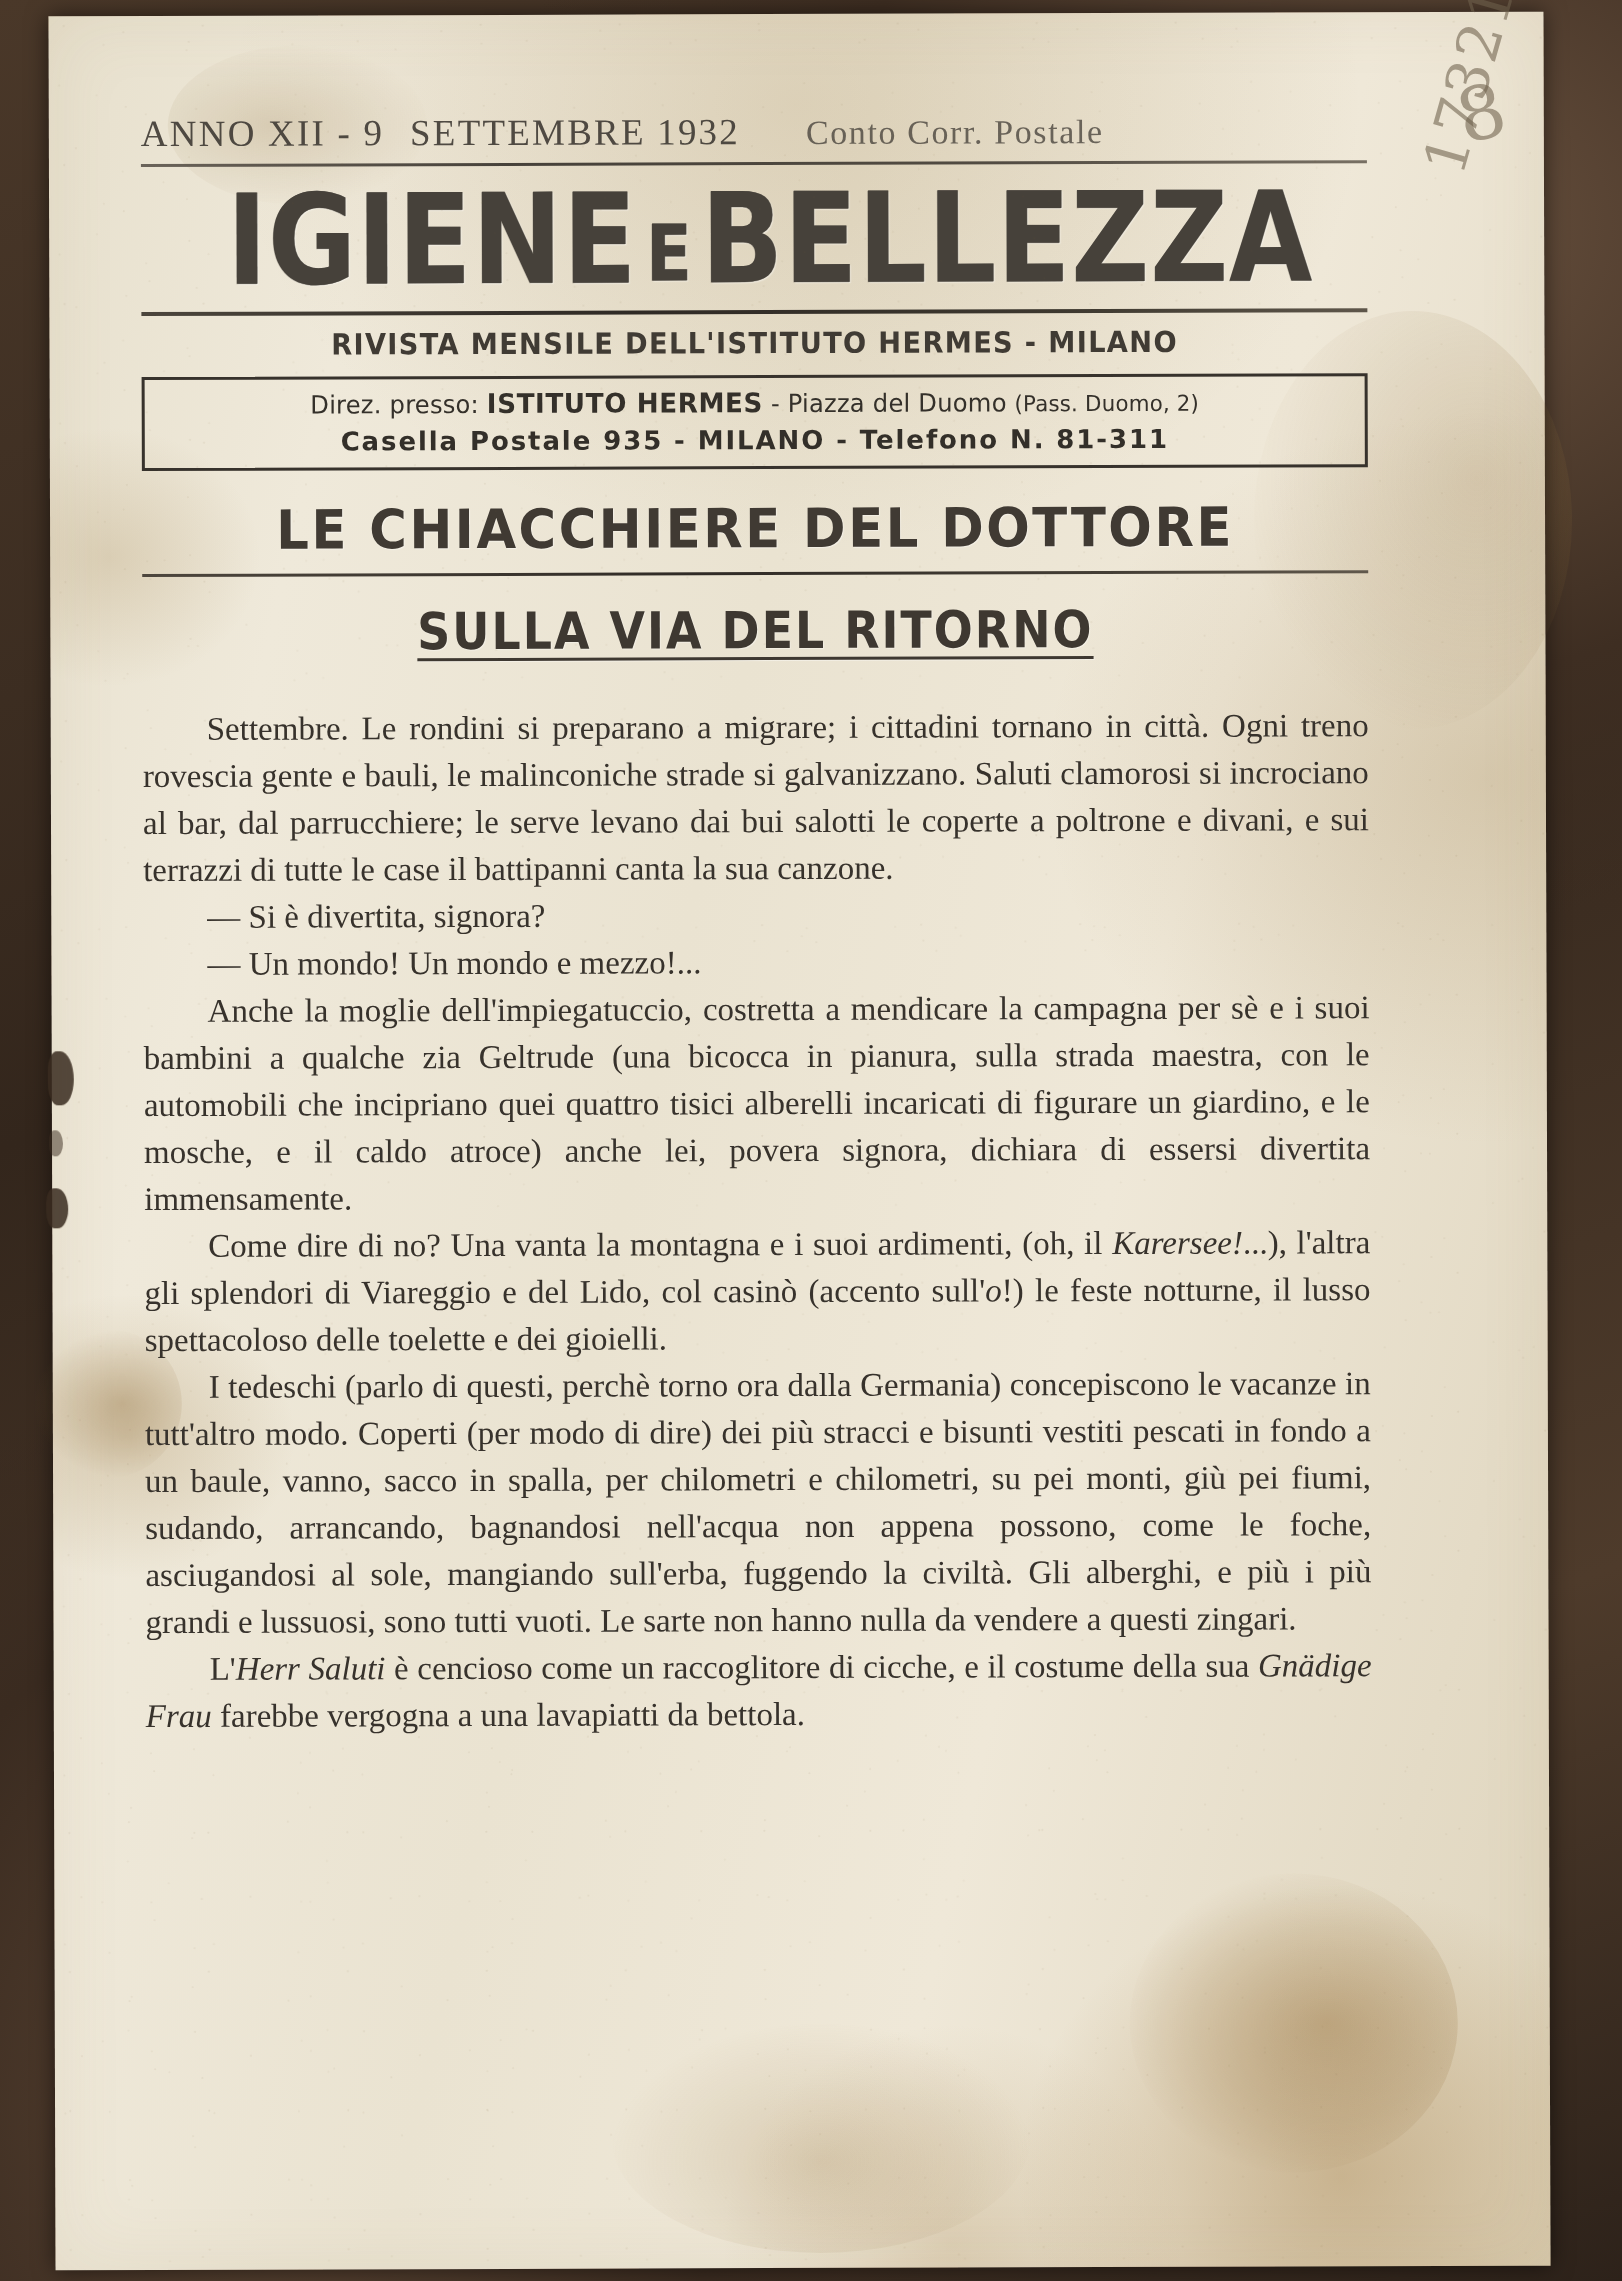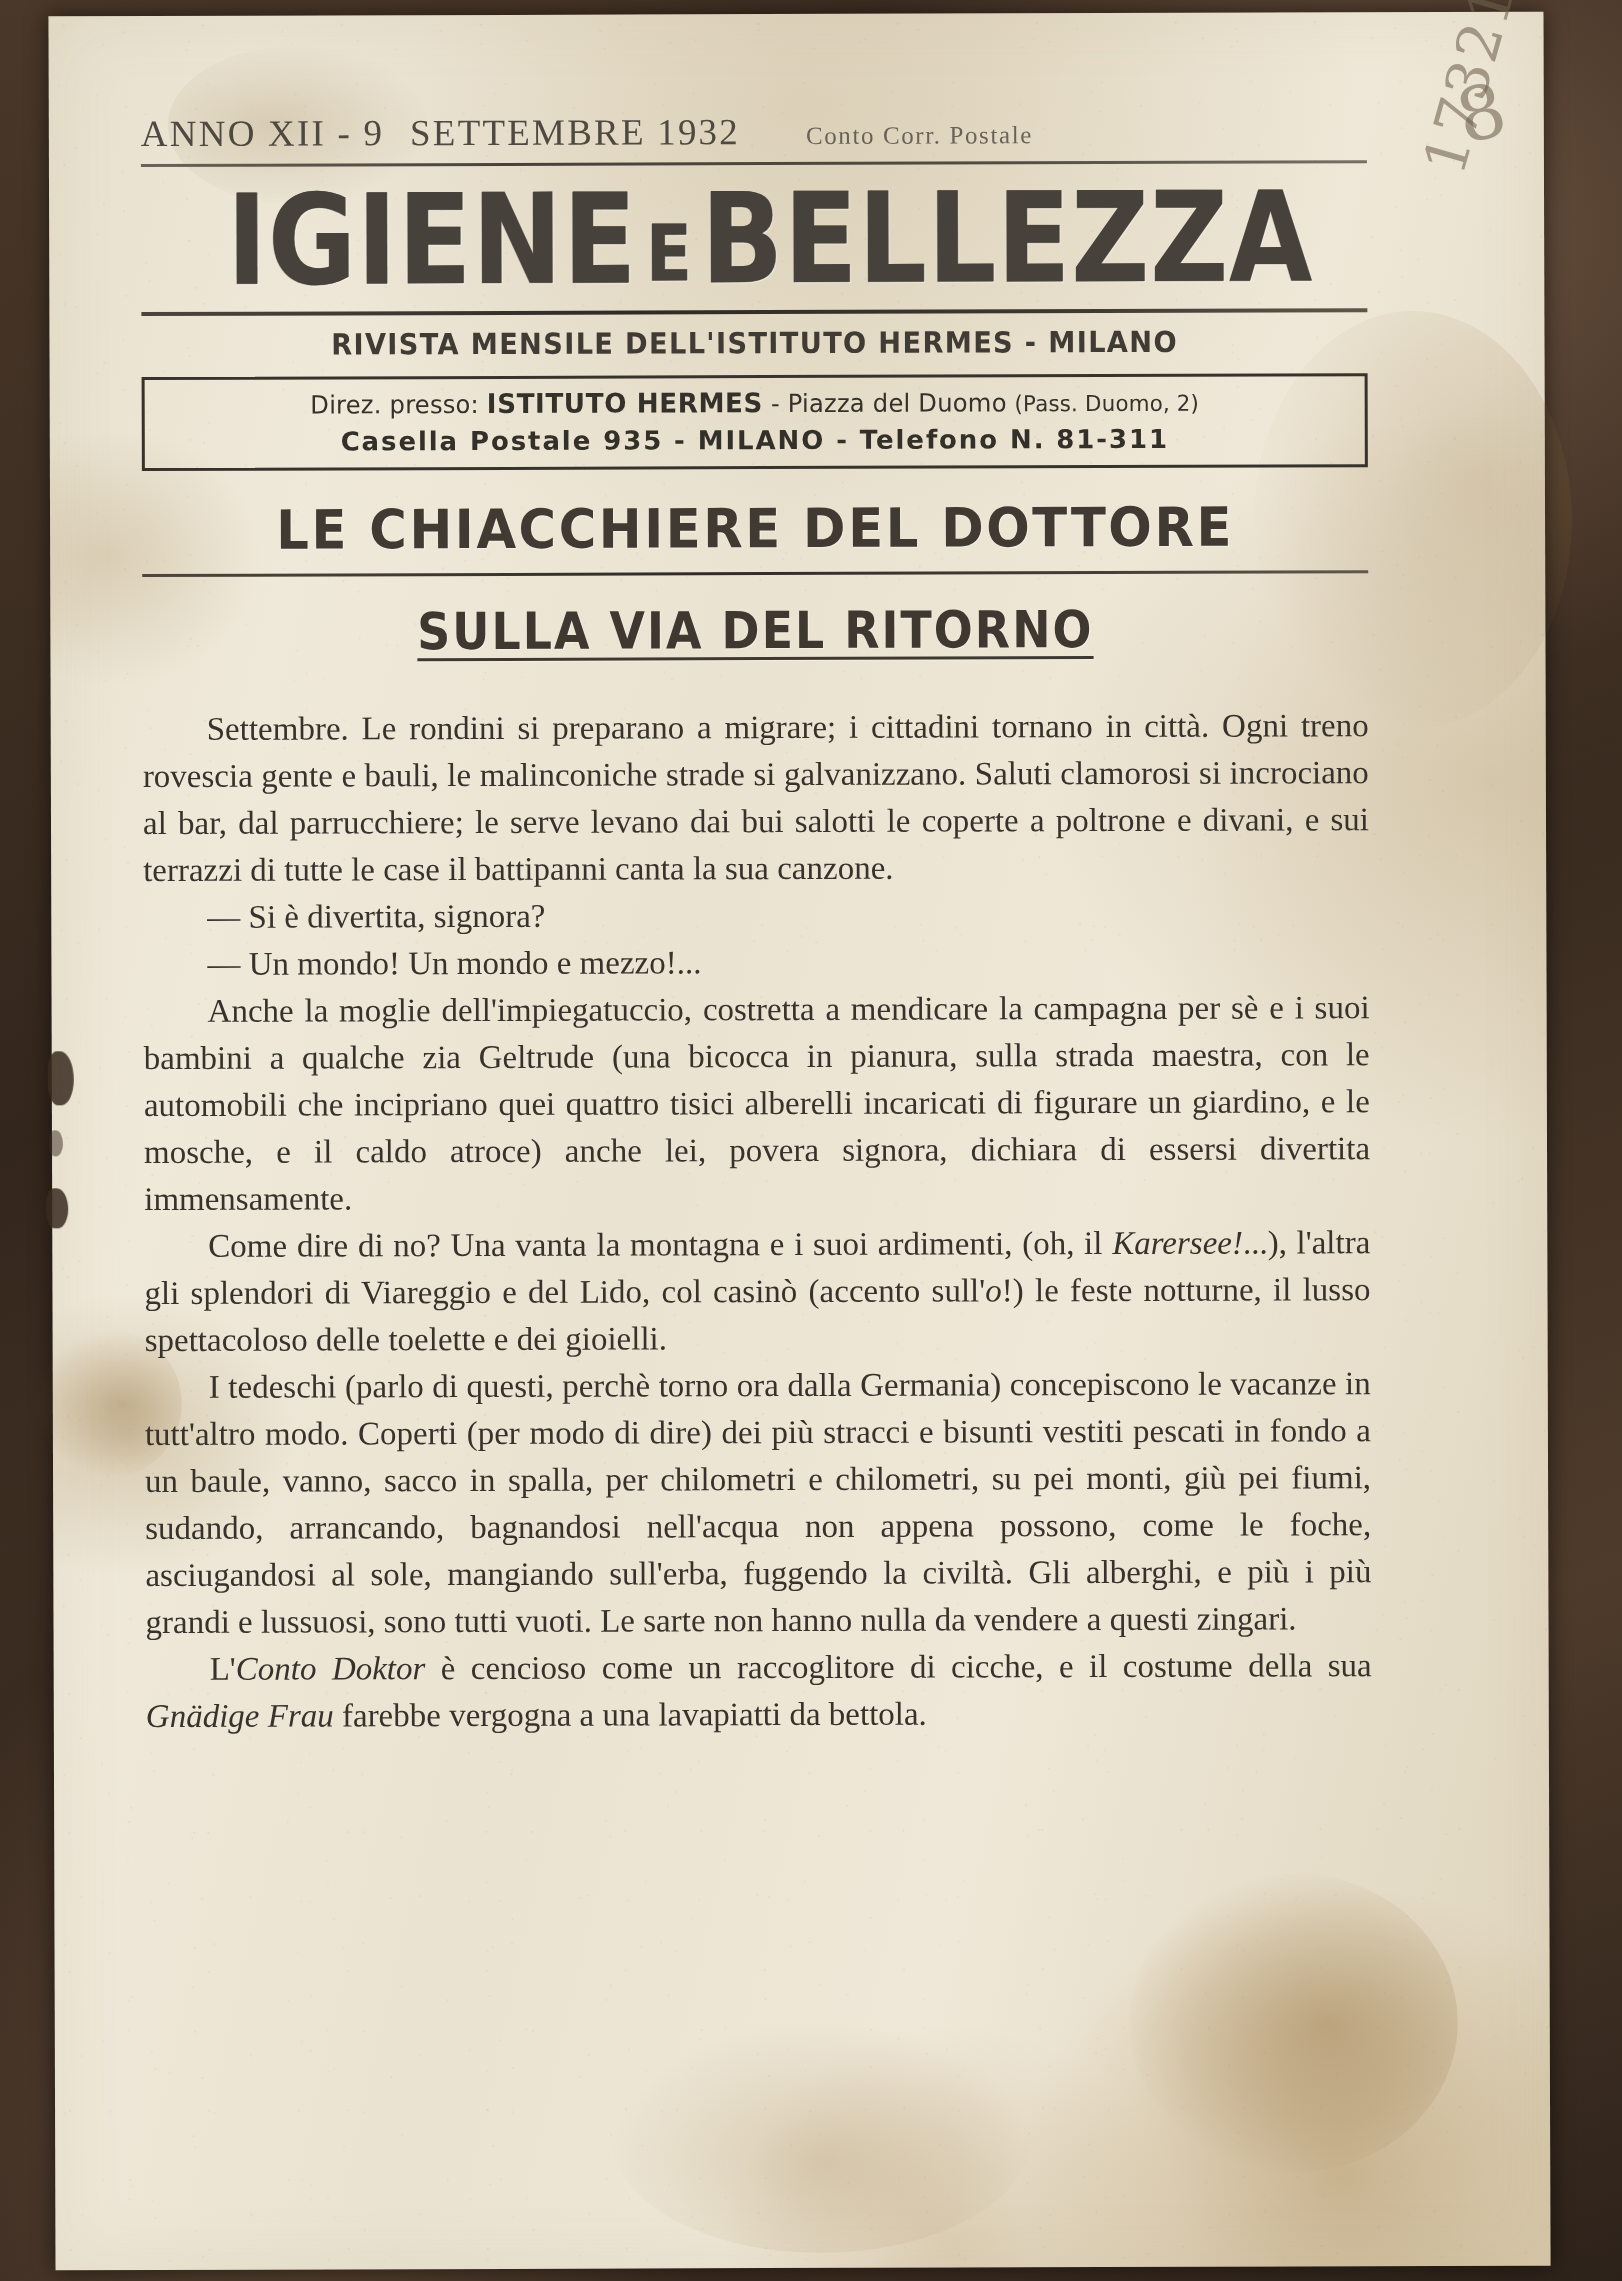--- a/index.html
+++ b/index.html
@@ -91,21 +91,21 @@
     align-items: baseline;
     font-family: "Liberation Serif", serif;
     font-size: 37px;
     letter-spacing: 2.2px;
     color: #3f3a34;
     height: 46px;
     opacity: 0.9;
   }
   .issue-anno { margin-right: 26px; }
   .issue-month { margin-right: 66px; }
-  .issue-conto { font-size: 25px; letter-spacing: 1.6px; opacity: 0.82; }
+  .issue-conto { font-size: 34px; letter-spacing: 1.6px; opacity: 0.82; }
 
   .rule-top {
     margin-top: 6px;
     height: 3px;
     background: linear-gradient(90deg, #5c554c 0%, #35302a 30%, #423c34 70%, #6a6256 100%);
     opacity: 0.9;
   }
 
   
   .masthead {
@@ -321,19 +321,19 @@
         <p class="dialog">— Si è divertita, signora?</p>
 
         <p class="dialog">— Un mondo! Un mondo e mezzo!...</p>
 
         <p class="indent">Anche la moglie dell'impiegatuccio, costretta a mendicare la campagna per sè e i suoi bambini a qualche zia Geltrude (una bicocca in pianura, sulla strada maestra, con le automobili che incipriano quei quattro tisici alberelli incaricati di figurare un giardino, e le mosche, e il caldo atroce) anche lei, povera signora, dichiara di essersi divertita immensamente.</p>
 
         <p class="indent"><span>Come dire di no? Una vanta la montagna e i suoi ardimenti, (oh, il </span><i>Karersee!</i><span>...), l'altra gli splendori di Viareggio e del Lido, col casinò (accento sull'</span><i>o</i><span>!) le feste notturne, il lusso spettacoloso delle toelette e dei gioielli.</span></p>
 
         <p class="indent">I tedeschi (parlo di questi, perchè torno ora dalla Germania) concepiscono le vacanze in tutt'altro modo. Coperti (per modo di dire) dei più stracci e bisunti vestiti pescati in fondo a un baule, vanno, sacco in spalla, per chilometri e chilometri, su pei monti, giù pei fiumi, sudando, arrancando, bagnandosi nell'acqua non appena possono, come le foche, asciugandosi al sole, mangiando sull'erba, fuggendo la civiltà. Gli alberghi, e più i più grandi e lussuosi, sono tutti vuoti. Le sarte non hanno nulla da vendere a questi zingari.</p>
 
-        <p class="indent"><span>L'</span><i>Conto Doktor</i><span> è cencioso come un raccoglitore di cicche, e il costume della sua </span><i>Gnädige Frau</i><span> farebbe vergogna a una lavapiatti da bettola.</span></p>
+        <p class="indent"><span>L'</span><i>Herr Saluti</i><span> è cencioso come un raccoglitore di cicche, e il costume della sua </span><i>Gnädige Frau</i><span> farebbe vergogna a una lavapiatti da bettola.</span></p>
 
       </div>
     </div>
   </div>
 </div>
 
 
 </body></html>

